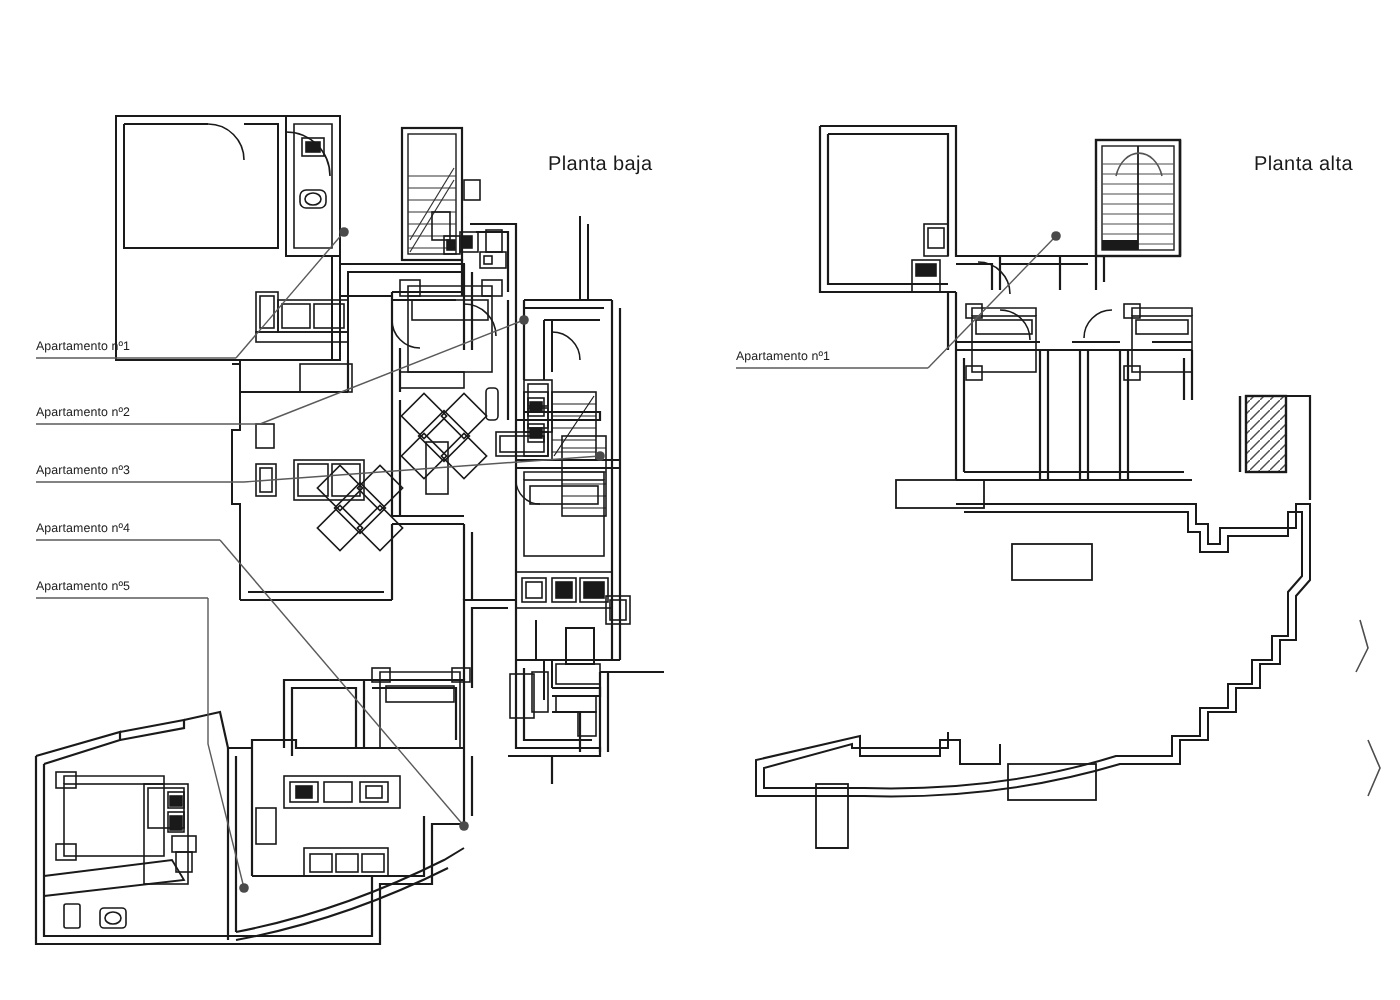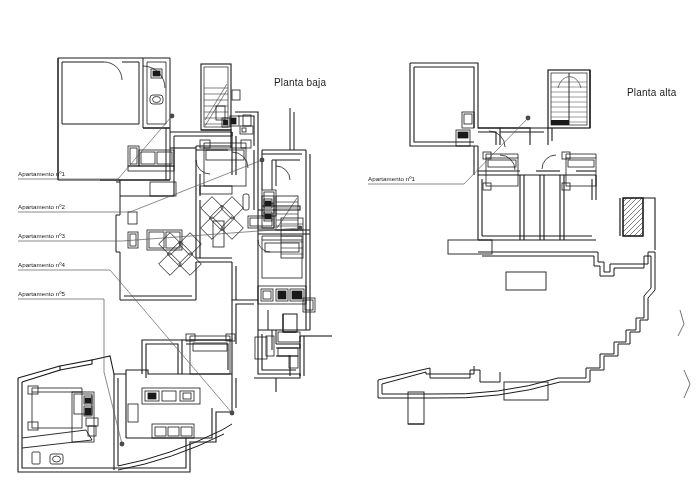--- a/index.html
+++ b/index.html
@@ -29,21 +29,21 @@
   }
   .plan-title {
     position: absolute;
     font-family: "Liberation Sans", sans-serif;
     font-size: 10px;
     color: #1a1a1a;
     letter-spacing: 0.2px;
     white-space: nowrap;
   }
   #title-planta-baja { left: 274px; top: 77px; }
-  #title-planta-alta { left: 627px; top: 87px; }
+  #title-planta-alta { left: 627px; top: 77px; }
   .apt-label {
     position: absolute;
     font-family: "Liberation Sans", sans-serif;
     font-size: 6.2px;
     color: #202020;
     white-space: nowrap;
     letter-spacing: 0.05px;
   }
   #apt-label-0 { left: 18px; top: 170px; }
   #apt-label-1 { left: 18px; top: 203px; }

